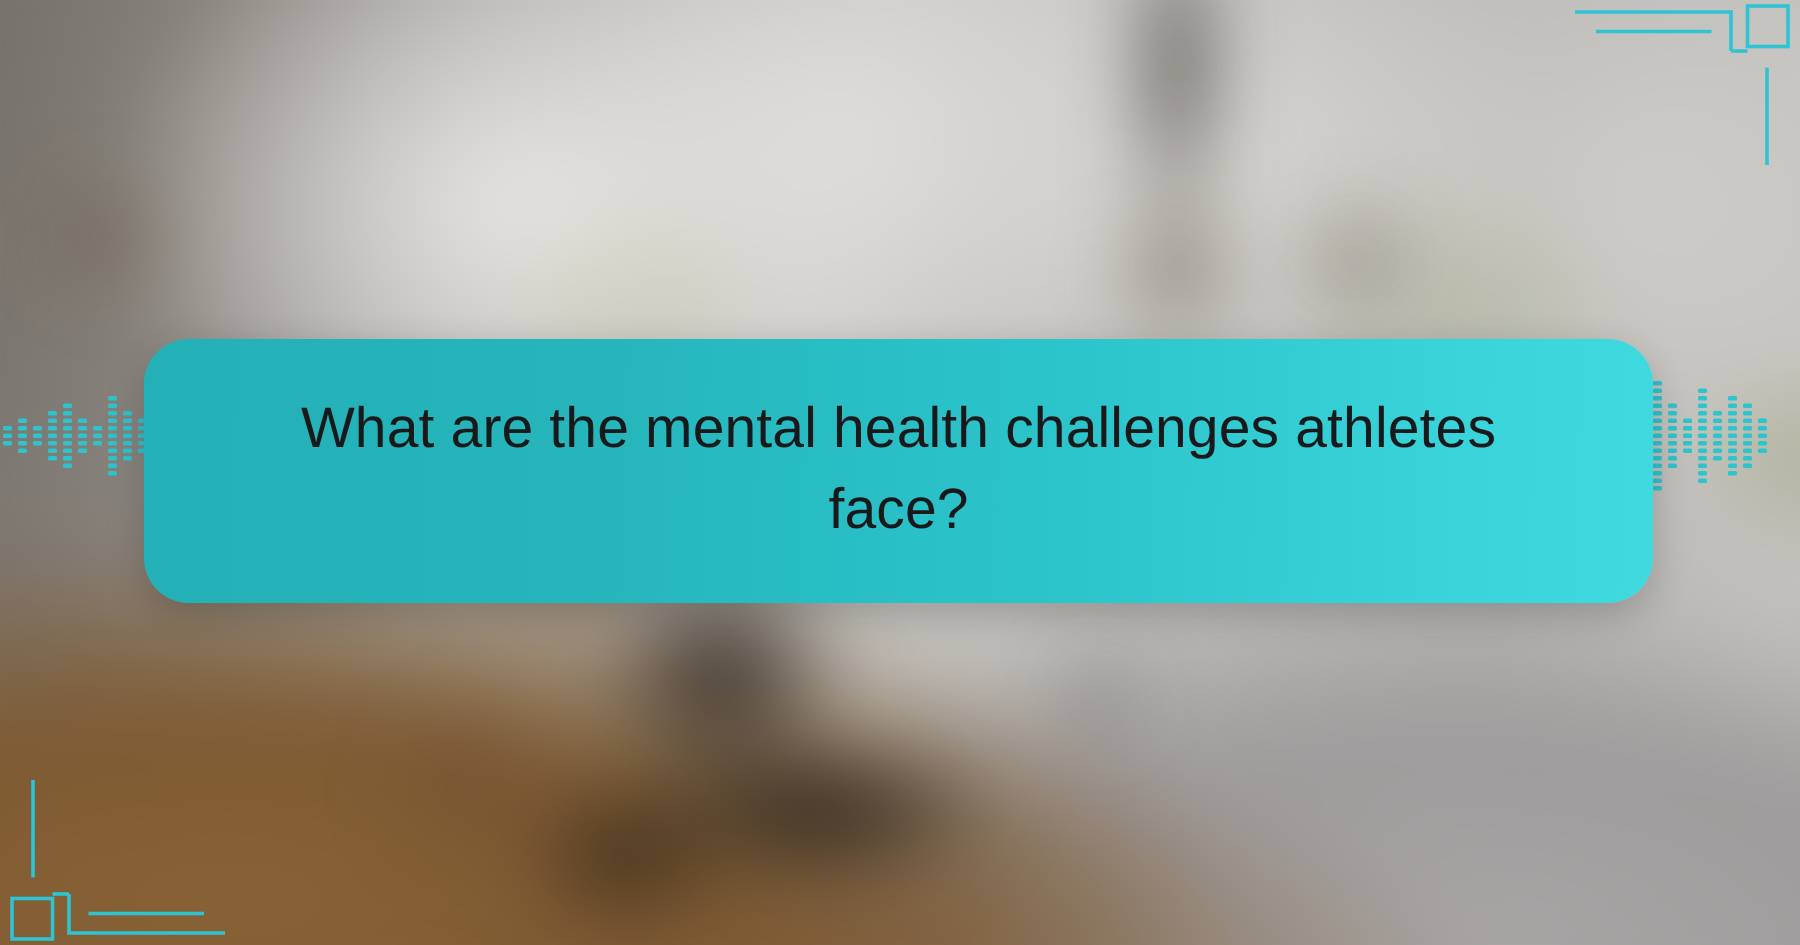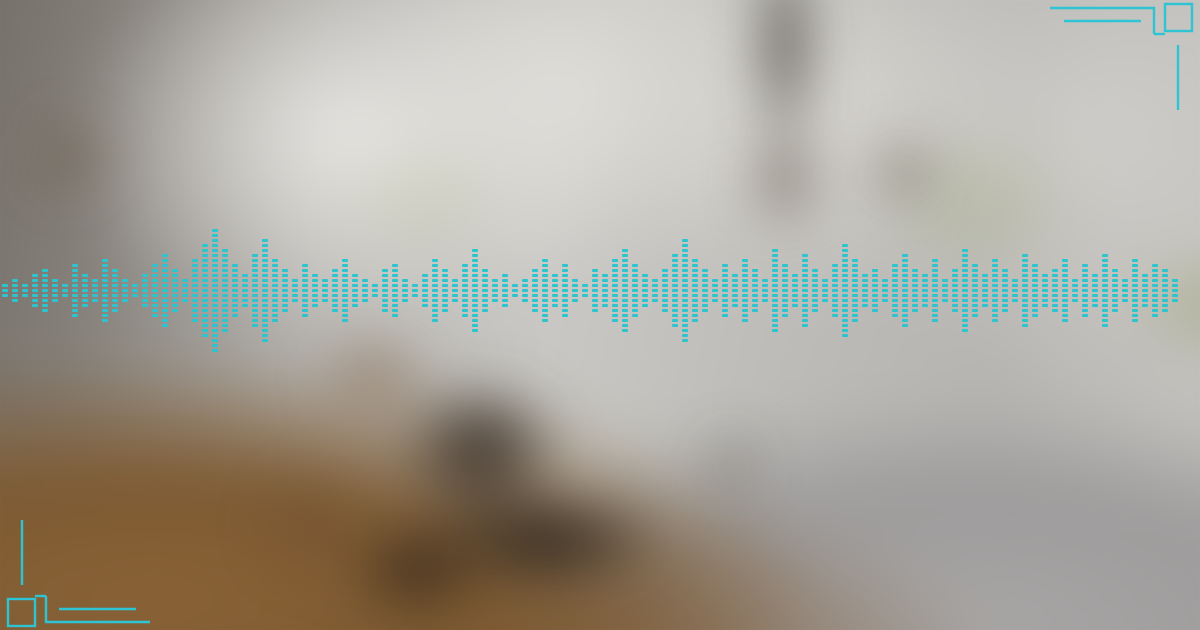--- a/index.html
+++ b/index.html
@@ -1476,20 +1476,23 @@
       </div>
       <div class="wbar">
         <div class="wdot" style="background: rgb(46, 196, 205);"></div>
         <div class="wdot" style="background: rgb(46, 196, 205);"></div>
         <div class="wdot" style="background: rgb(46, 196, 205);"></div>
         <div class="wdot" style="background: rgb(46, 196, 205);"></div>
         <div class="wdot" style="background: rgb(46, 196, 205);"></div>
       </div>
     </div>
 
+  <div class="card">
+    <div class="card-title">What are the mental health challenges athletes face?</div>
+  </div>
 
   <svg class="circuit circuit-tr" viewBox="0 0 164 110">
     <g fill="none" stroke="#2ec4d4" stroke-width="2.4">
       <path d="M14 8 H118 V34"></path>
       <path d="M28 21 H105"></path>
       <path d="M118 34 H129"></path>
       <rect x="129" y="4" width="27" height="27"></rect>
       <path d="M142 45 V110"></path>
     </g>
   </svg>

